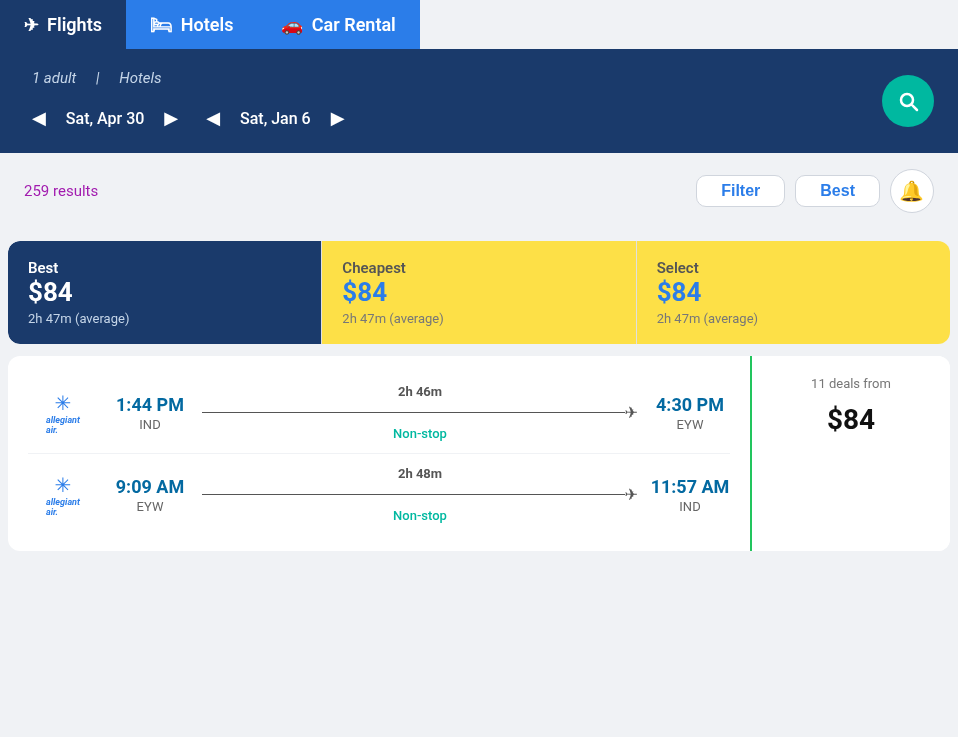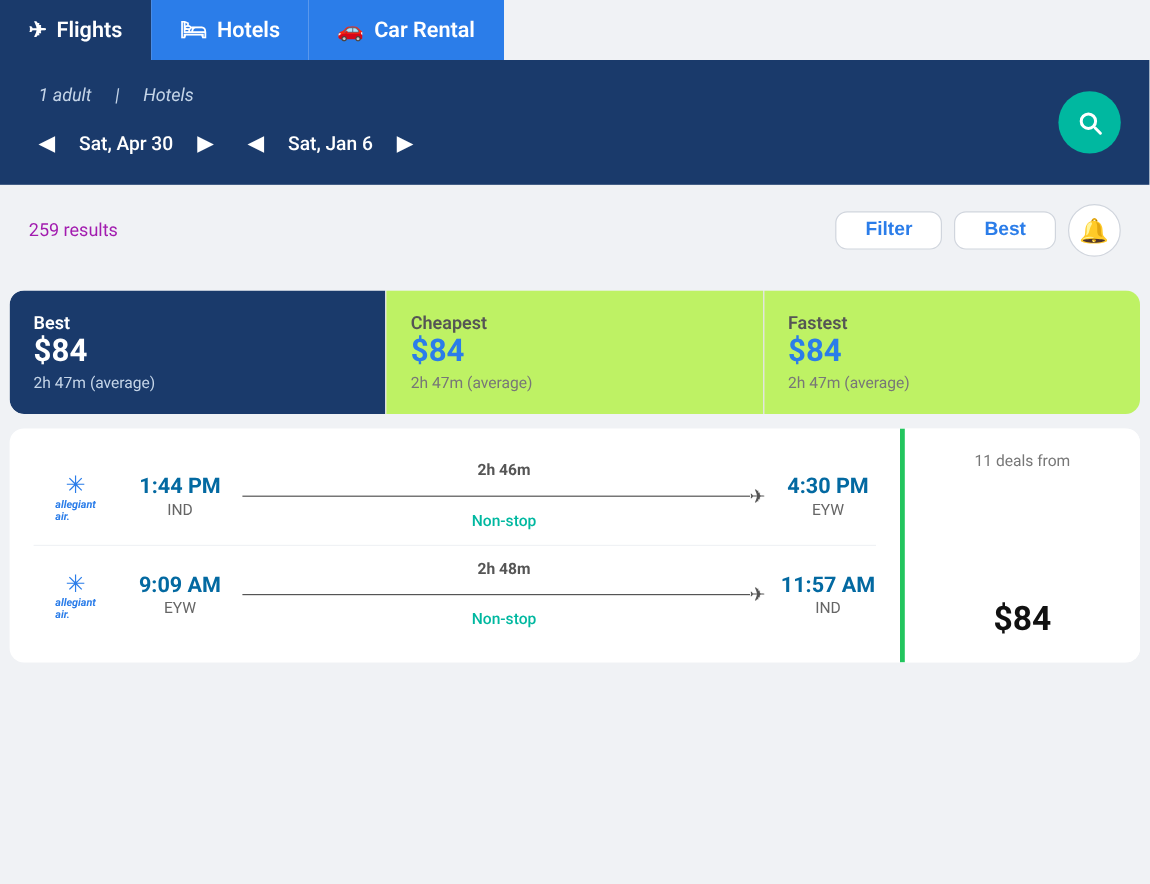--- a/index.html
+++ b/index.html
@@ -27,21 +27,21 @@
     .results-bar { display: flex; align-items: center; justify-content: space-between; padding: 16px 24px; background: #f0f2f5; }
     .results-count { font-size: 15px; color: #a21caf; }
     .filter-sort-group { display: flex; align-items: center; gap: 10px; }
     .filter-btn, .sort-btn { background: white; border: 1.5px solid #d0d5dd; border-radius: 10px; padding: 6px 24px; font-size: 16px; font-weight: 600; color: #2b7de9; cursor: pointer; }
     .bell-btn { background: white; border: 1.5px solid #d0d5dd; border-radius: 50%; width: 44px; height: 44px; display: flex; align-items: center; justify-content: center; cursor: pointer; }
 
     
     .category-cards { display: flex; margin: 0 8px 0 8px; border-radius: 12px; overflow: hidden; }
     .category-card { flex: 1; padding: 18px 20px; cursor: pointer; }
     .category-card.best { background: #1a3a6b; color: white; border-radius: 12px 0 0 12px; }
-    .category-card.cheapest, .category-card.fastest { background: #bef264; color: #333; }
+    .category-card.cheapest, .category-card.fastest { background: #fde047; color: #333; }
     .category-card .cat-label { font-size: 15px; font-weight: 600; margin-bottom: 0; }
     .category-card.best .cat-label { color: white; }
     .category-card.cheapest .cat-label, .category-card.fastest .cat-label { color: #555; }
     .category-card .cat-price { font-size: 26px; font-weight: 700; color: #2b7de9; margin-bottom: 4px; }
     .category-card.best .cat-price { color: white; }
     .category-card .cat-avg { font-size: 13px; }
     .category-card.best .cat-avg { color: #c5d5e8; }
     .category-card.cheapest .cat-avg, .category-card.fastest .cat-avg { color: #777; }
     .card-divider { width: 1px; background: #e0e0e0; }
 
@@ -60,21 +60,21 @@
     .airport { font-size: 13px; color: #666; margin-top: 2px; }
     .flight-path { flex: 1; display: flex; flex-direction: column; align-items: center; gap: 4px; }
     .duration { font-size: 13px; color: #555; font-weight: bold; }
     .path-line { display: flex; align-items: center; gap: 0; width: 100%; }
     .line { flex: 1; height: 1.5px; background: #555; }
     .plane-icon { font-size: 16px; color: #555; }
     .nonstop { font-size: 13px; color: #00b8a0; font-weight: 500; }
     .arrive-info { text-align: center; min-width: 80px; }
 
     
-    .price-panel { background: white; border-left: 4px solid #22c55e; display: flex; flex-direction: column; align-items: center; justify-content: space-between; padding: 20px 24px; min-width: 200px; gap: 12px; }
+    .price-panel { background: white; border-left: 2px solid #22c55e; display: flex; flex-direction: column; align-items: center; justify-content: flex-start; padding: 20px 24px; min-width: 200px; gap: 12px; }
     .deals-text { font-size: 13px; color: #777; text-align: center; }
     .price-display { font-size: 28px; font-weight: 700; color: #111; }
     .select-btn { background: #00b8a0; color: white; border: none; border-radius: 10px; padding: 14px 32px; font-size: 18px; font-weight: 700; cursor: pointer; display: flex; align-items: center; gap: 8px; width: 100%; justify-content: center; }
     .top-section { background: #f0f2f5; padding: 12px 0 0 0; }
   </style>
 </head>
 <body>
 
 <div class="nav-tabs">
   <div class="nav-tab active">
@@ -131,21 +131,21 @@
       <div class="cat-avg">2h 47m (average)</div>
     </div>
     <div class="card-divider"></div>
     <div class="category-card cheapest">
       <div class="cat-label">Cheapest</div>
       <div class="cat-price">$84</div>
       <div class="cat-avg">2h 47m (average)</div>
     </div>
     <div class="card-divider"></div>
     <div class="category-card fastest">
-      <div class="cat-label">Fastest</div>
+      <div class="cat-label">Select</div>
       <div class="cat-price">$84</div>
       <div class="cat-avg">2h 47m (average)</div>
     </div>
   </div>
 
   <div class="flight-results">
     <div class="flight-card">
       <div class="flight-segments">
 
         <div class="flight-segment">

